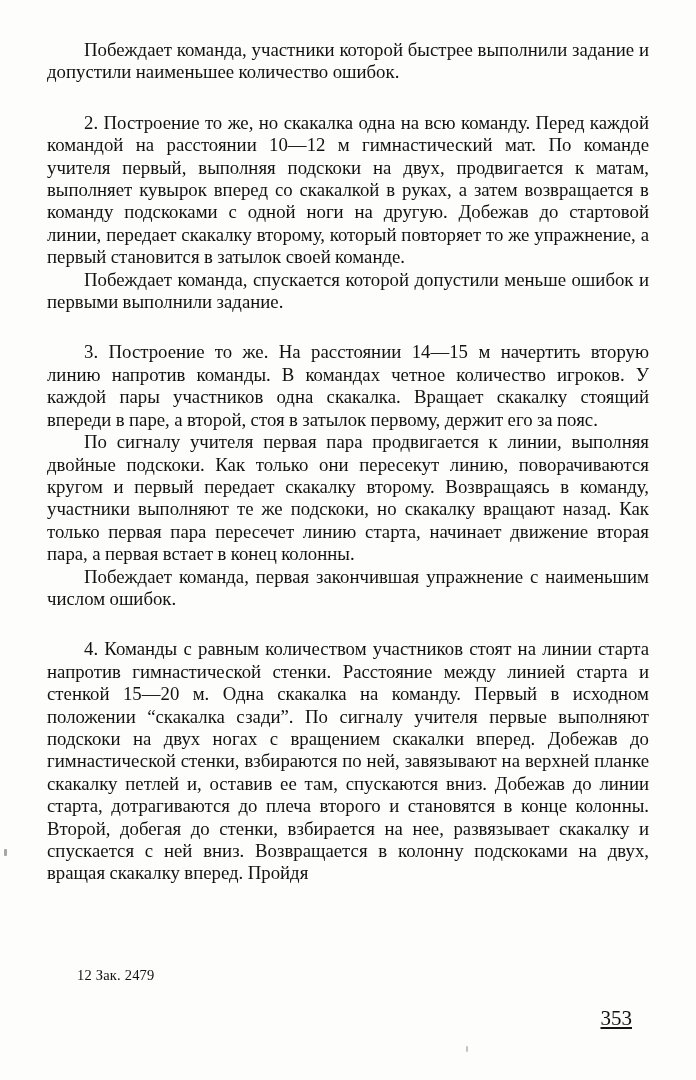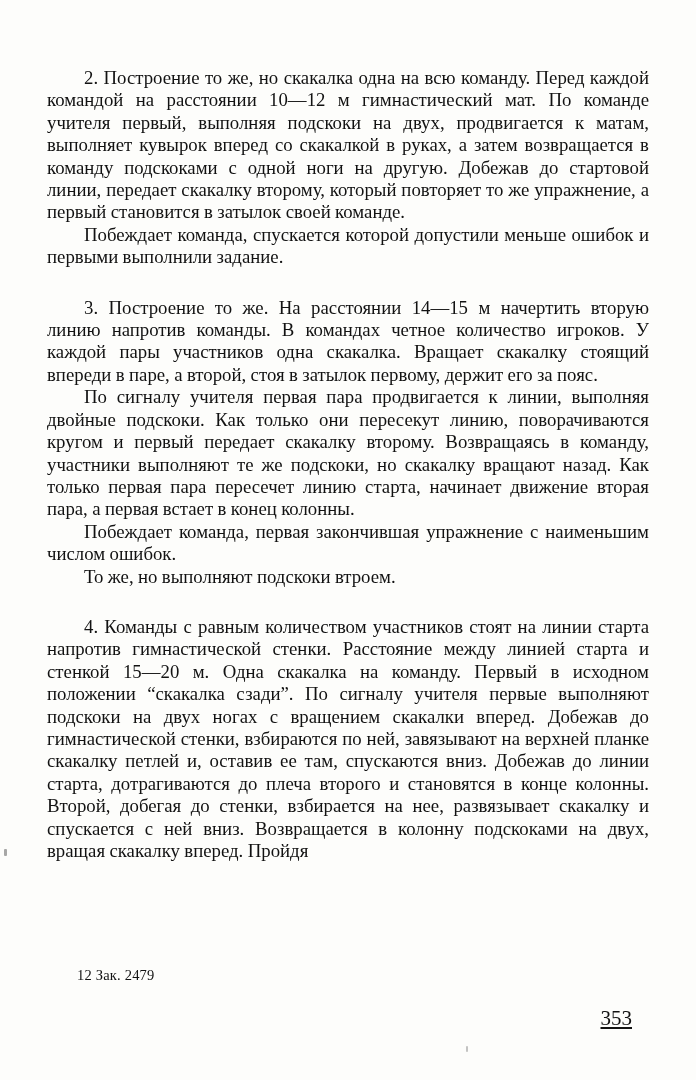--- a/index.html
+++ b/index.html
@@ -60,26 +60,26 @@
   .speck-left-margin { left: 4px; top: 849px; width: 3px; height: 7px; opacity: 0.75; }
   .speck-bottom { left: 466px; top: 1046px; width: 2px; height: 6px; opacity: 0.5; }
 </style>
 </head>
 <body>
 
 <div class="page" style="background: rgb(253, 253, 251);">
 
   <main class="text-block" style="color: rgb(18, 18, 18);">
 
+      <p class="indent">Побеждает команда, участники которой быстрее выполнили задание и допустили наименьшее количество ошибок.</p>
       <p class="indent gap">2. Построение то же, но скакалка одна на всю команду. Перед каждой командой на расстоянии 10—12 м гимнастический мат. По команде учителя первый, выполняя подскоки на двух, продвигается к матам, выполняет кувырок вперед со скакалкой в руках, а затем возвращается в команду подскоками с одной ноги на другую. Добежав до стартовой линии, передает скакалку второму, который повторяет то же упражнение, а первый становится в затылок своей команде.</p>
       <p class="indent">Побеждает команда, спускается которой допустили меньше ошибок и первыми выполнили задание.</p>
       <p class="indent gap">3. Построение то же. На расстоянии 14—15 м начертить вторую линию напротив команды. В командах четное количество игроков. У каждой пары участников одна скакалка. Вращает скакалку стоящий впереди в паре, а второй, стоя в затылок первому, держит его за пояс.</p>
       <p class="indent">По сигналу учителя первая пара продвигается к линии, выполняя двойные подскоки. Как только они пересекут линию, поворачиваются кругом и первый передает скакалку второму. Возвращаясь в команду, участники выполняют те же подскоки, но скакалку вращают назад. Как только первая пара пересечет линию старта, начинает движение вторая пара, а первая встает в конец колонны.</p>
       <p class="indent">Побеждает команда, первая закончившая упражнение с наименьшим числом ошибок.</p>
-      <p class="indent">То же, но выполняют подскоки втроем.</p>
       <p class="indent gap">4. Команды с равным количеством участников стоят на линии старта напротив гимнастической стенки. Расстояние между линией старта и стенкой 15—20 м. Одна скакалка на команду. Первый в исходном положении “скакалка сзади”. По сигналу учителя первые выполняют подскоки на двух ногах с вращением скакалки вперед. Добежав до гимнастической стенки, взбираются по ней, завязывают на верхней планке скакалку петлей и, оставив ее там, спускаются вниз. Добежав до линии старта, дотрагиваются до плеча второго и становятся в конце колонны. Второй, добегая до стенки, взбирается на нее, развязывает скакалку и спускается с ней вниз. Возвращается в колонну подскоками на двух, вращая скакалку вперед. Пройдя</p>
     </main>
 
   <span class="footer-note">12 Зак. 2479</span>
 
   <span class="page-number">353</span>
 
   <span class="speck speck-left-margin"></span>
   <span class="speck speck-bottom"></span>
 

